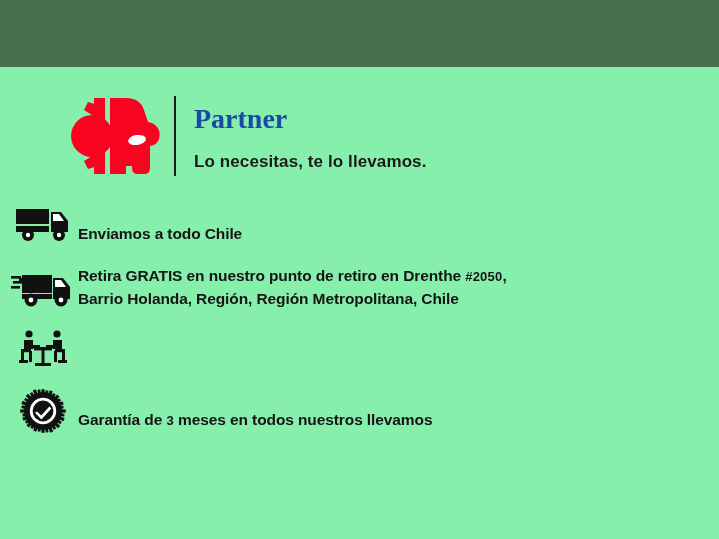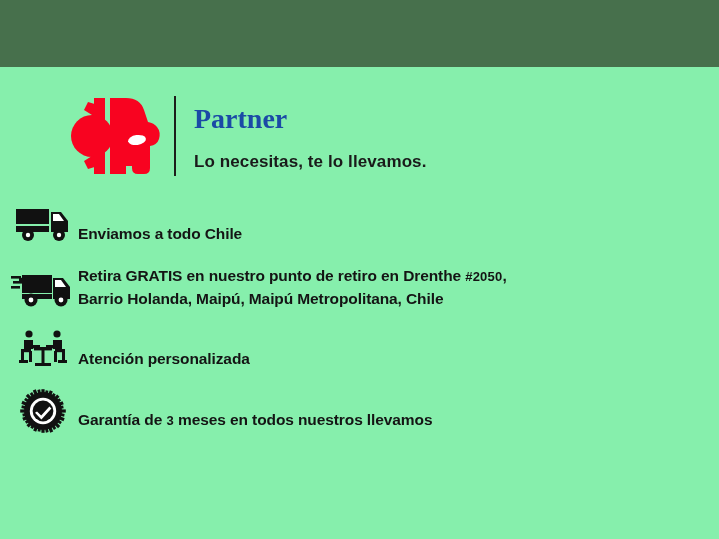--- a/index.html
+++ b/index.html
@@ -198,21 +198,21 @@
               <path d="M44 11 L50 11 L55 18 L44 18 Z" fill="#ffffff"></path>
               <circle cx="20" cy="31" r="6.5"></circle>
               <circle cx="50" cy="31" r="6.5"></circle>
               <circle cx="20" cy="31" r="2.4" fill="#ffffff"></circle>
               <circle cx="50" cy="31" r="2.4" fill="#ffffff"></circle>
             </g>
           </svg>
         </span>
         <div class="feature-text">
           <span>Retira GRATIS en nuestro punto de retiro en Drenthe </span><span class="small-num">#2050</span><span>,</span><br>
-          <span>Barrio Holanda, Maipú, Maipú Metropolitana, Chile</span>
+          <span>Barrio Holanda, Región, Región Metropolitana, Chile</span>
         </div>
       </div>
 
       <div class="feature-row r2">
         <span class="feature-icon">
           <svg width="52" height="40" viewBox="0 0 52 40" xmlns="http://www.w3.org/2000/svg">
             <g fill="#111111">
 
               <circle cx="12" cy="5" r="3.6"></circle>
               <path d="M7 11 L16 11 L16 20 L7 20 Z"></path>
@@ -229,21 +229,20 @@
               <rect x="45" y="20" width="3" height="13"></rect>
               <rect x="37" y="22" width="3" height="11"></rect>
               <rect x="41" y="31" width="9" height="3"></rect>
 
               <rect x="17" y="18" width="18" height="3.4"></rect>
               <rect x="24.5" y="21" width="3" height="13"></rect>
               <rect x="18" y="34" width="16" height="3"></rect>
             </g>
           </svg>
         </span>
-        <div class="feature-text">Atención personalizada</div>
       </div>
 
       <div class="feature-row r3">
         <span class="feature-icon">
           <svg width="48" height="46" viewBox="0 0 48 46" xmlns="http://www.w3.org/2000/svg">
             <g fill="#111111">
               <g id="scallop">
                 <circle cx="24" cy="23" r="19"></circle>
                 <g>
                   <rect x="22.4" y="1.2" width="3.2" height="5"></rect>

